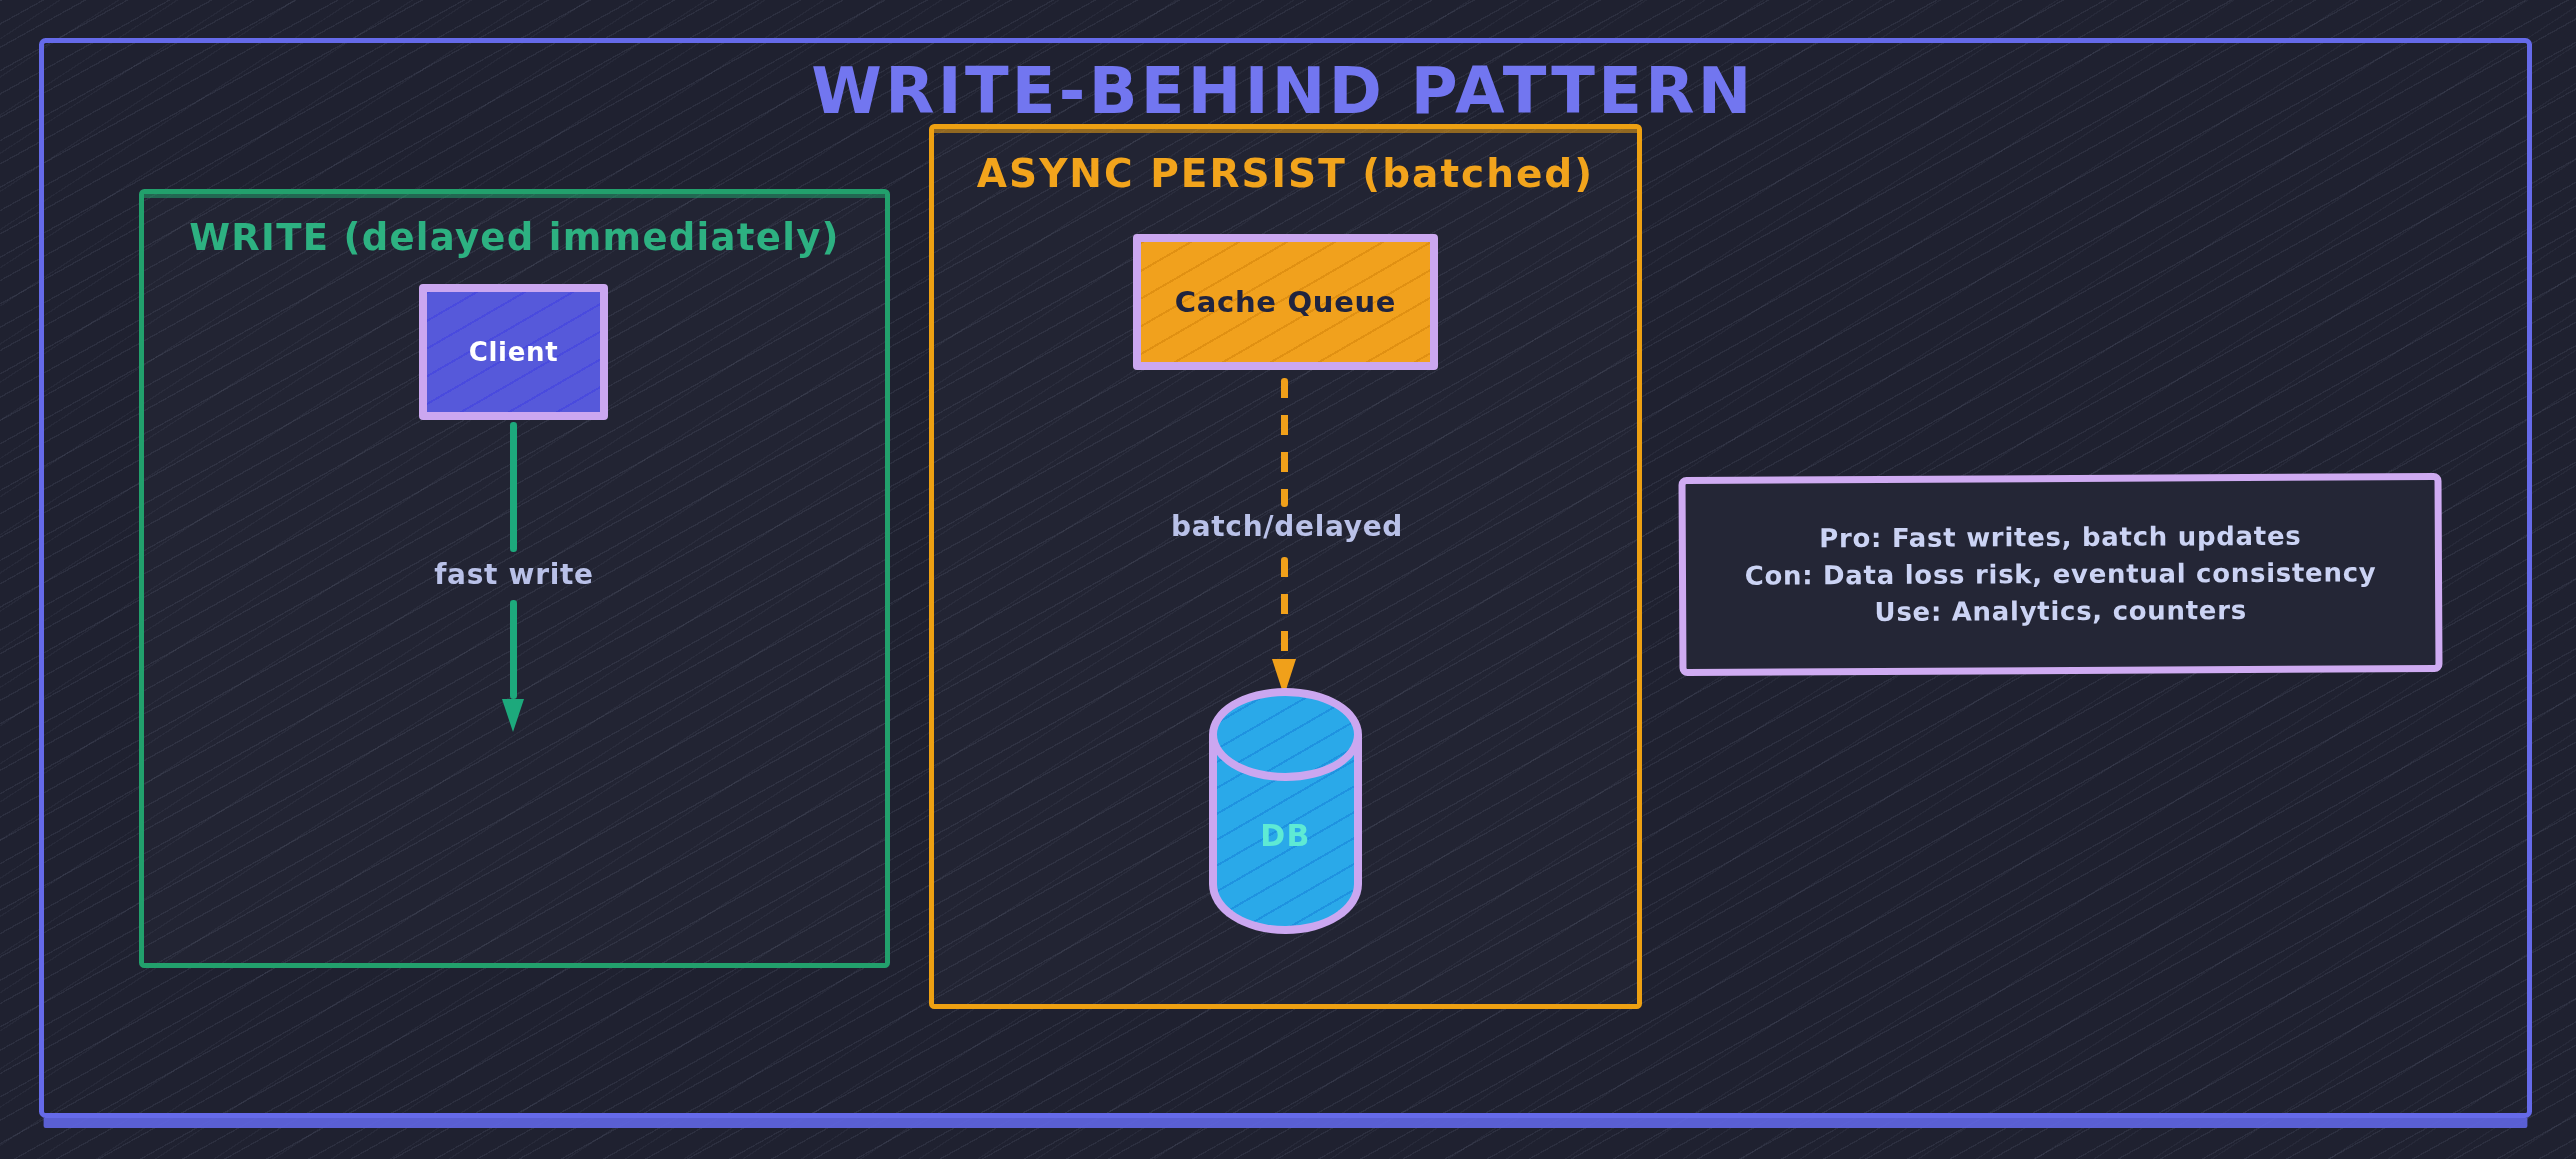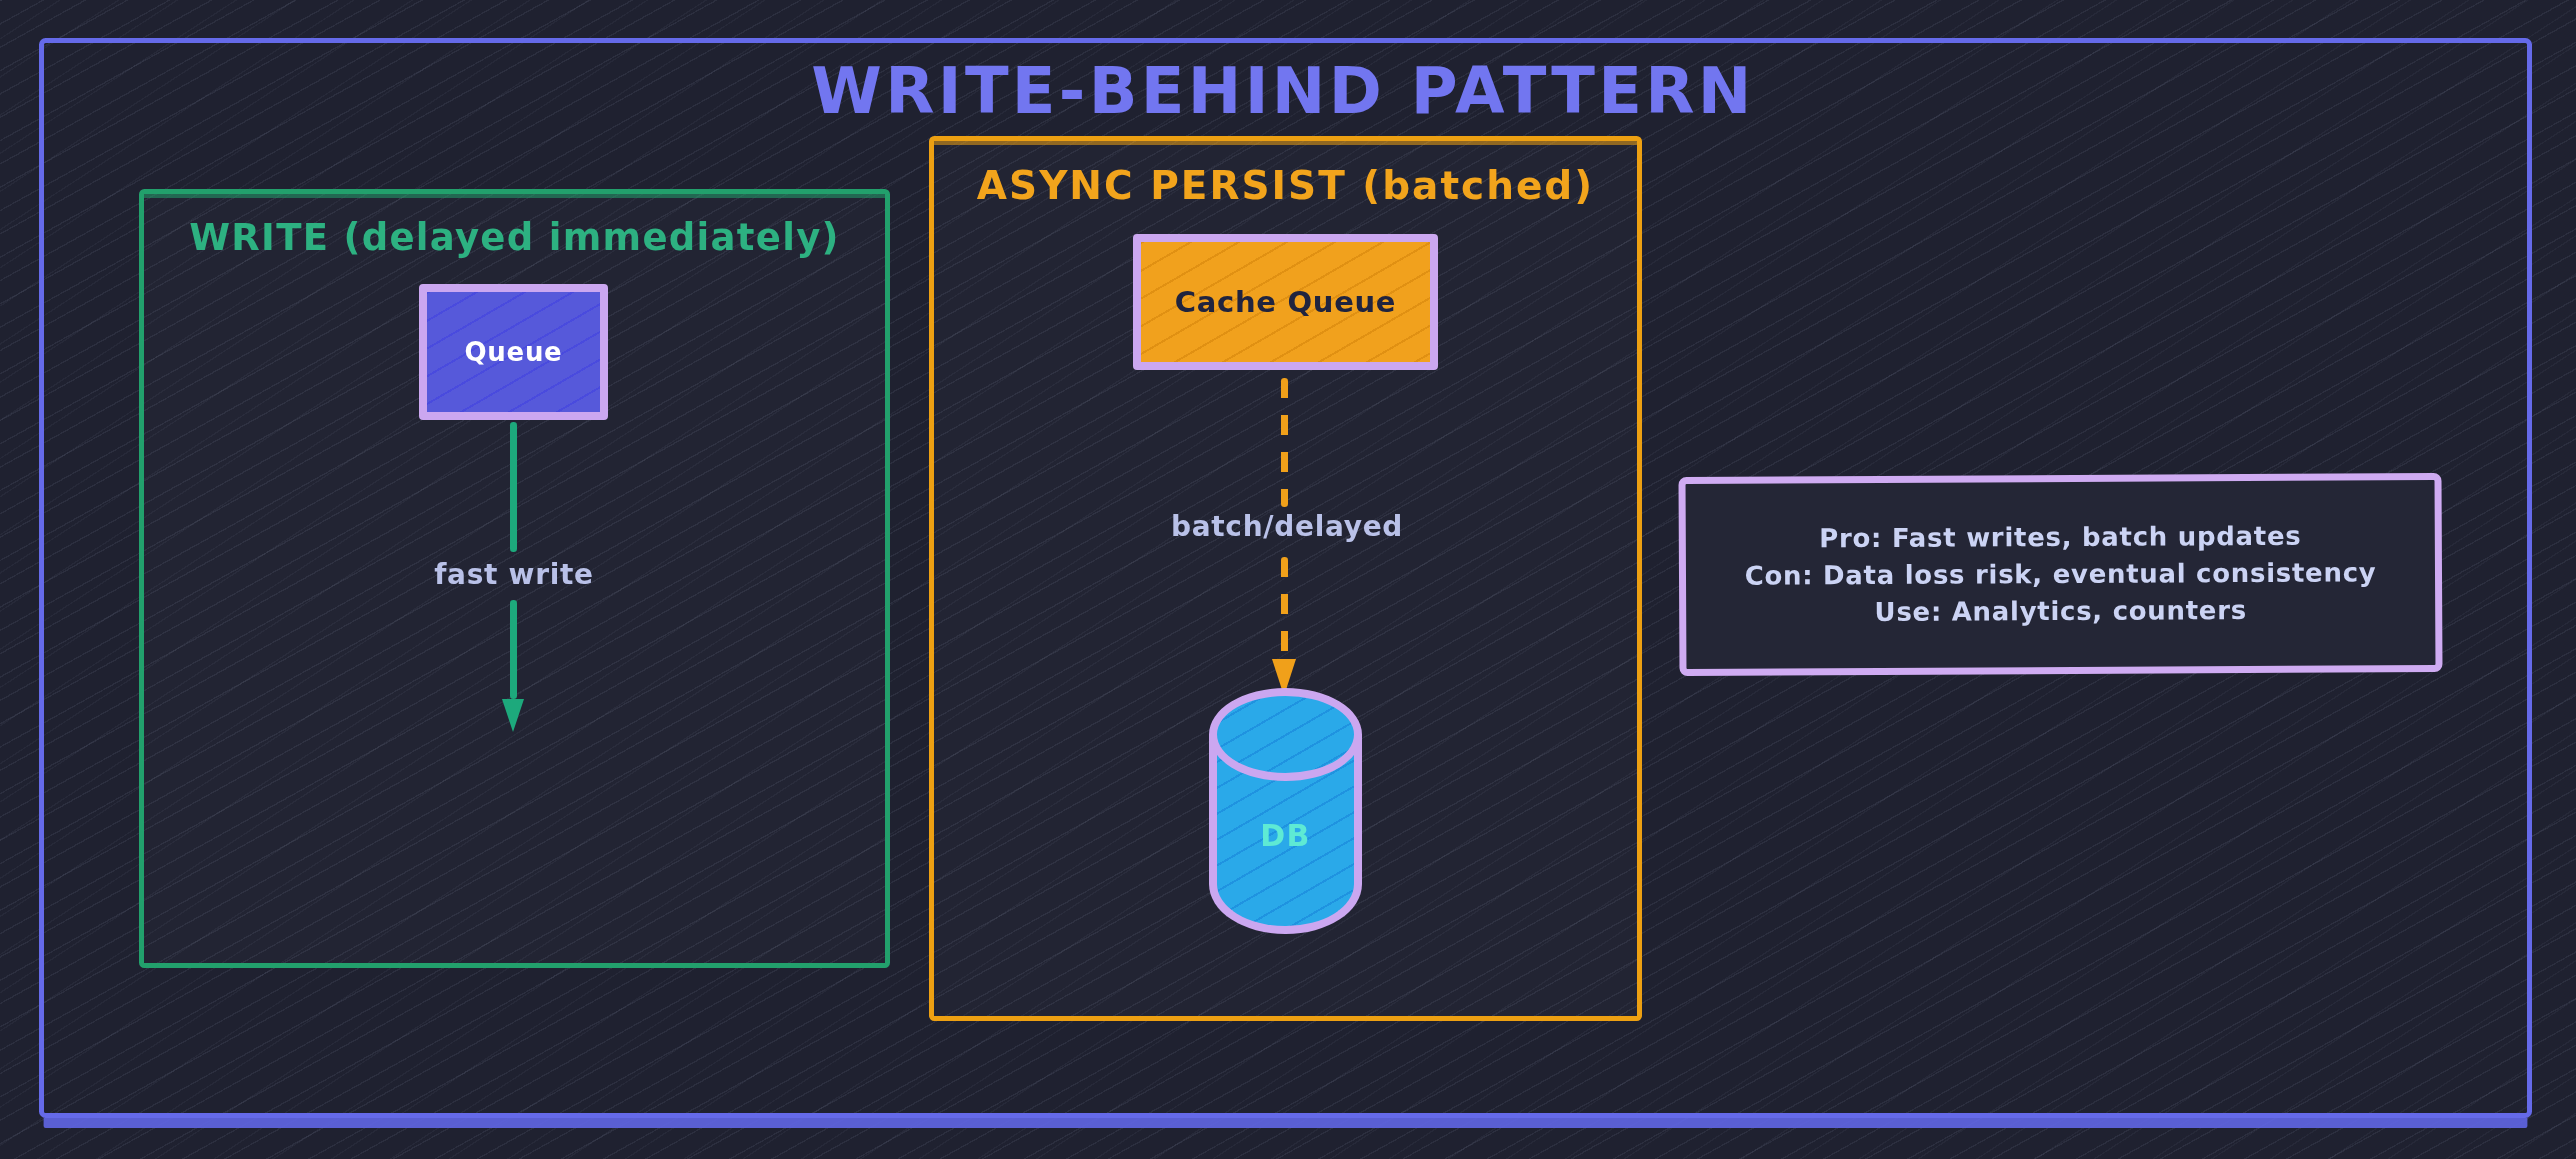--- a/index.html
+++ b/index.html
@@ -32,21 +32,21 @@
 
   .title {
     position: absolute; top: 54px; left: 1283px; transform: translateX(-50%);
     font-size: 64px; font-weight: bold; letter-spacing: 3.3px;
     color: #7276f0; white-space: nowrap; z-index: 3;
   }
 
   
   .panel { position: absolute; border-radius: 5.3px; z-index: 2; background: rgba(255,255,255,0.015); }
   .panel.green  { left: 139px;  top: 189px; width: 751px; height: 779px; border: 5.3px solid #22a06c; box-shadow: inset 0 6.6px 0 -2.6px rgba(34,160,108,0.55); }
-  .panel.orange { left: 929px; top: 136px; width: 713px; height: 885px; border: 5.3px solid #eda012; box-shadow: inset 0 6.6px 0 -2.6px rgba(237,160,18,0.55); }
+  .panel.orange { left: 929px; top: 124px; width: 713px; height: 885px; border: 5.3px solid #eda012; box-shadow: inset 0 6.6px 0 -2.6px rgba(237,160,18,0.55); }
   .panel-title { margin-top: 22.4px; text-align: center; font-weight: bold; white-space: nowrap; }
   .panel.green  .panel-title { font-size: 37px; letter-spacing: 1.3px; color: #2db181; }
   .panel.orange .panel-title { font-size: 39px; letter-spacing: 2px; color: #f2a41c; }
 
   
   .node {
     position: absolute; display: flex; align-items: center; justify-content: center;
     border: 8px solid #cba7f0; border-radius: 4px; z-index: 4;
     font-weight: bold; letter-spacing: 0.7px; white-space: nowrap;
   }
@@ -144,21 +144,21 @@
 
   <div class="frame"></div>
 
   <div class="title">WRITE-BEHIND PATTERN</div>
 
   <section class="panel green">
     <div class="panel-title">WRITE (delayed immediately)</div>
   </section>
 
   <div class="node client">
-    <span>Queue</span>
+    <span>Client</span>
   </div>
 
   <div class="arrow-seg g1"></div>
   <div class="edge-label fastwrite">fast write</div>
   <div class="arrow-seg g2"></div>
   <div class="arrowhead green-head"></div>
 
 
   <section class="panel orange">
     <div class="panel-title">ASYNC PERSIST (batched)</div>

